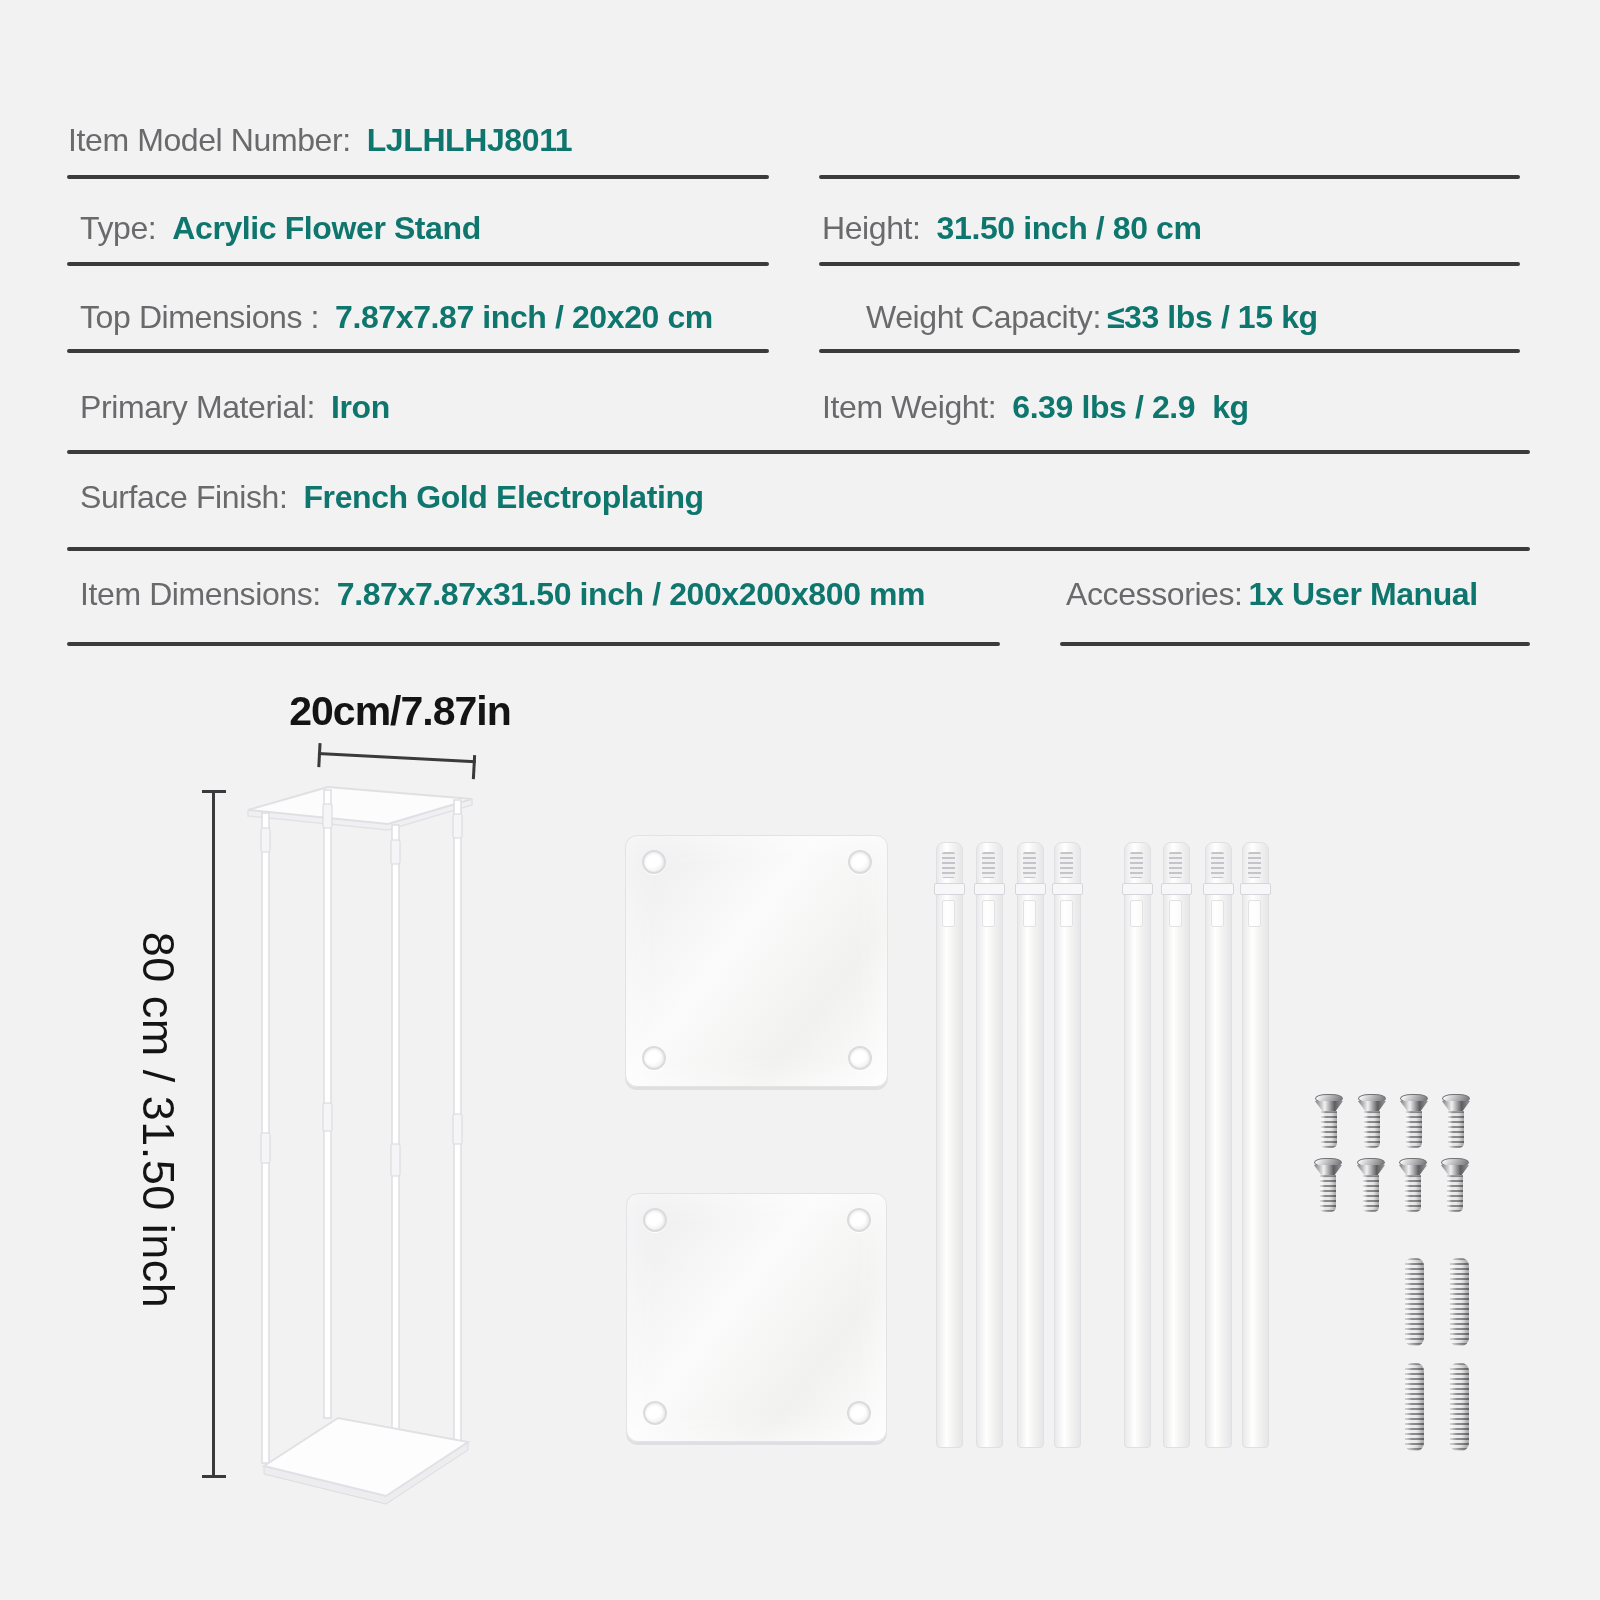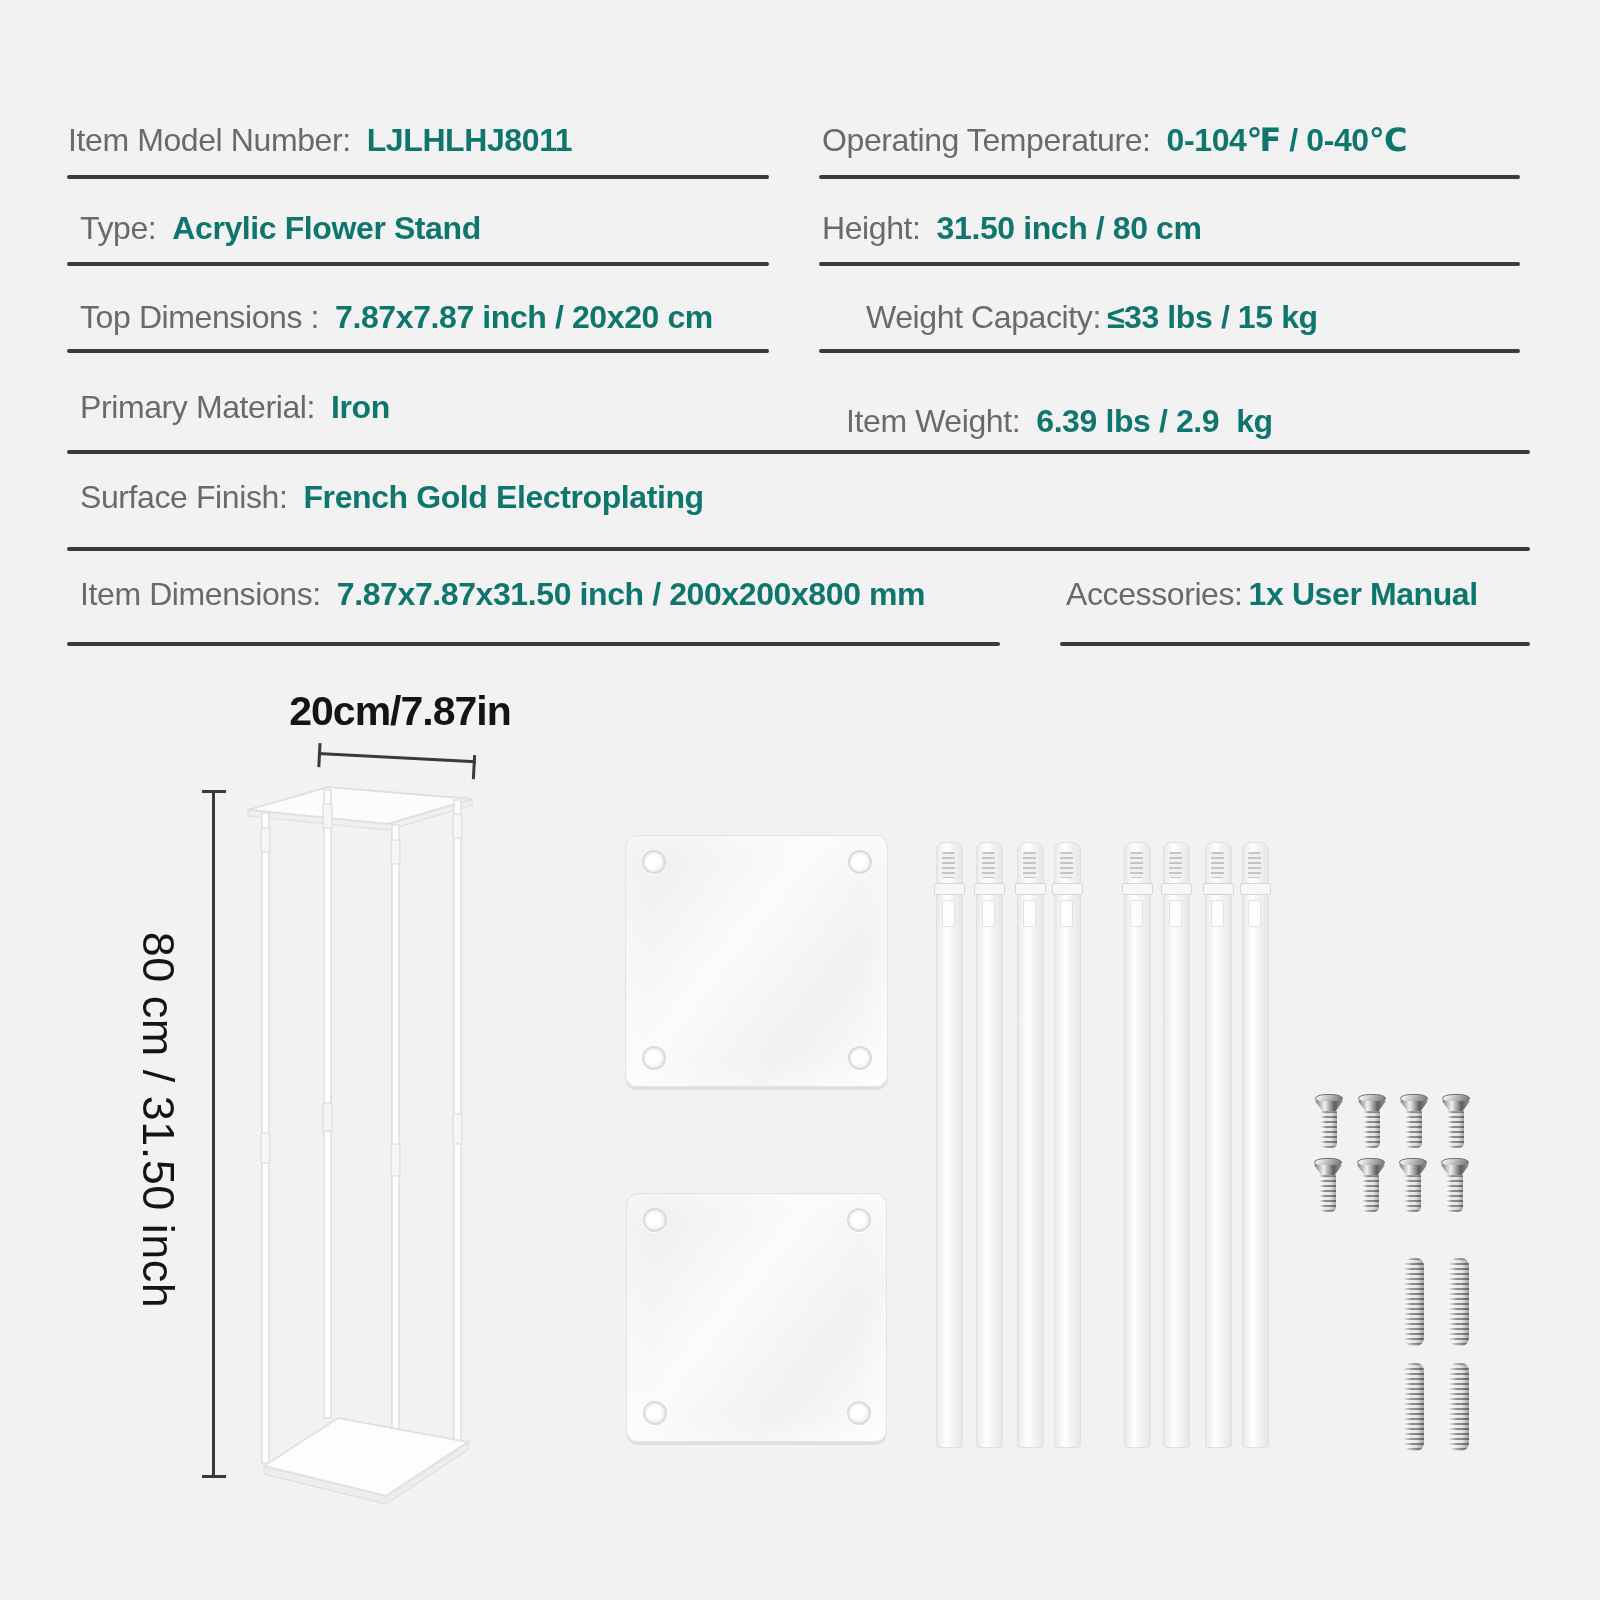--- a/index.html
+++ b/index.html
@@ -79,24 +79,20 @@
 </style>
 </head>
 <body>
 
 <div class="canvas">
 
   <div class="trow" style="left:68px;top:120px;align-items:flex-end;">
     <span class="lbl">Item Model Number:</span>
     <span class="val">LJLHLHJ8011</span>
   </div>
-  <div class="trow" style="left:822px;top:120px;">
-    <span class="lbl">Operating Temperature:</span>
-    <span class="val">0-104℉ / 0-40℃</span>
-  </div>
 
   <div class="trow" style="left:80px;top:208px;">
     <span class="lbl">Type:</span>
     <span class="val">Acrylic Flower Stand</span>
   </div>
   <div class="trow" style="left:822px;top:208px;">
     <span class="lbl">Height:</span>
     <span class="val">31.50 inch / 80 cm</span>
   </div>
 
@@ -106,21 +102,21 @@
   </div>
   <div class="trow tight" style="left:822px;top:297px;margin-left:44px;">
     <span class="lbl">Weight Capacity:</span>
     <span class="val">≤33 lbs / 15 kg</span>
   </div>
 
   <div class="trow" style="left:80px;top:387px;">
     <span class="lbl">Primary Material:</span>
     <span class="val">Iron</span>
   </div>
-  <div class="trow" style="left:822px;top:401px;margin-left:24px;">
+  <div class="trow" style="left:822px;top:387px;">
     <span class="lbl">Item Weight:</span>
     <span class="val">6.39 lbs / 2.9  kg</span>
   </div>
 
   <div class="trow" style="left:80px;top:477px;align-items:flex-end;">
     <span class="lbl">Surface Finish:</span>
     <span class="val">French Gold Electroplating</span>
   </div>
 
   <div class="trow" style="left:80px;top:574px;">

